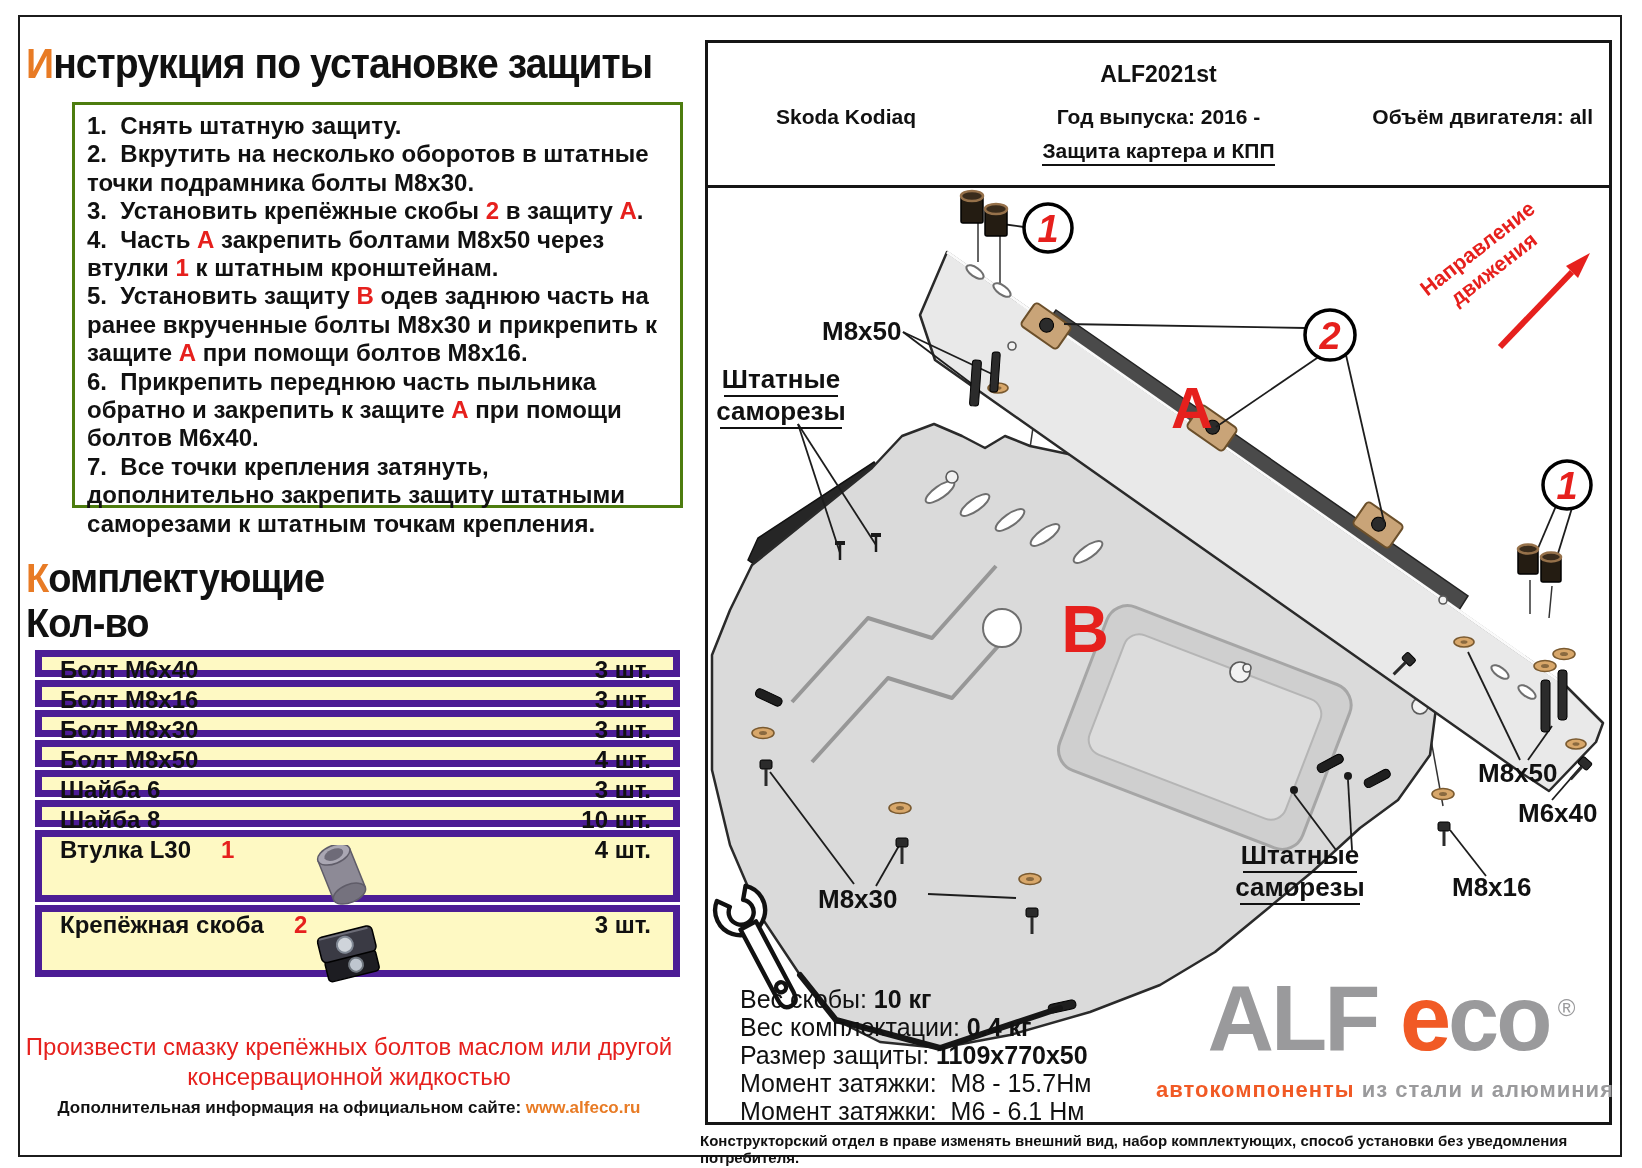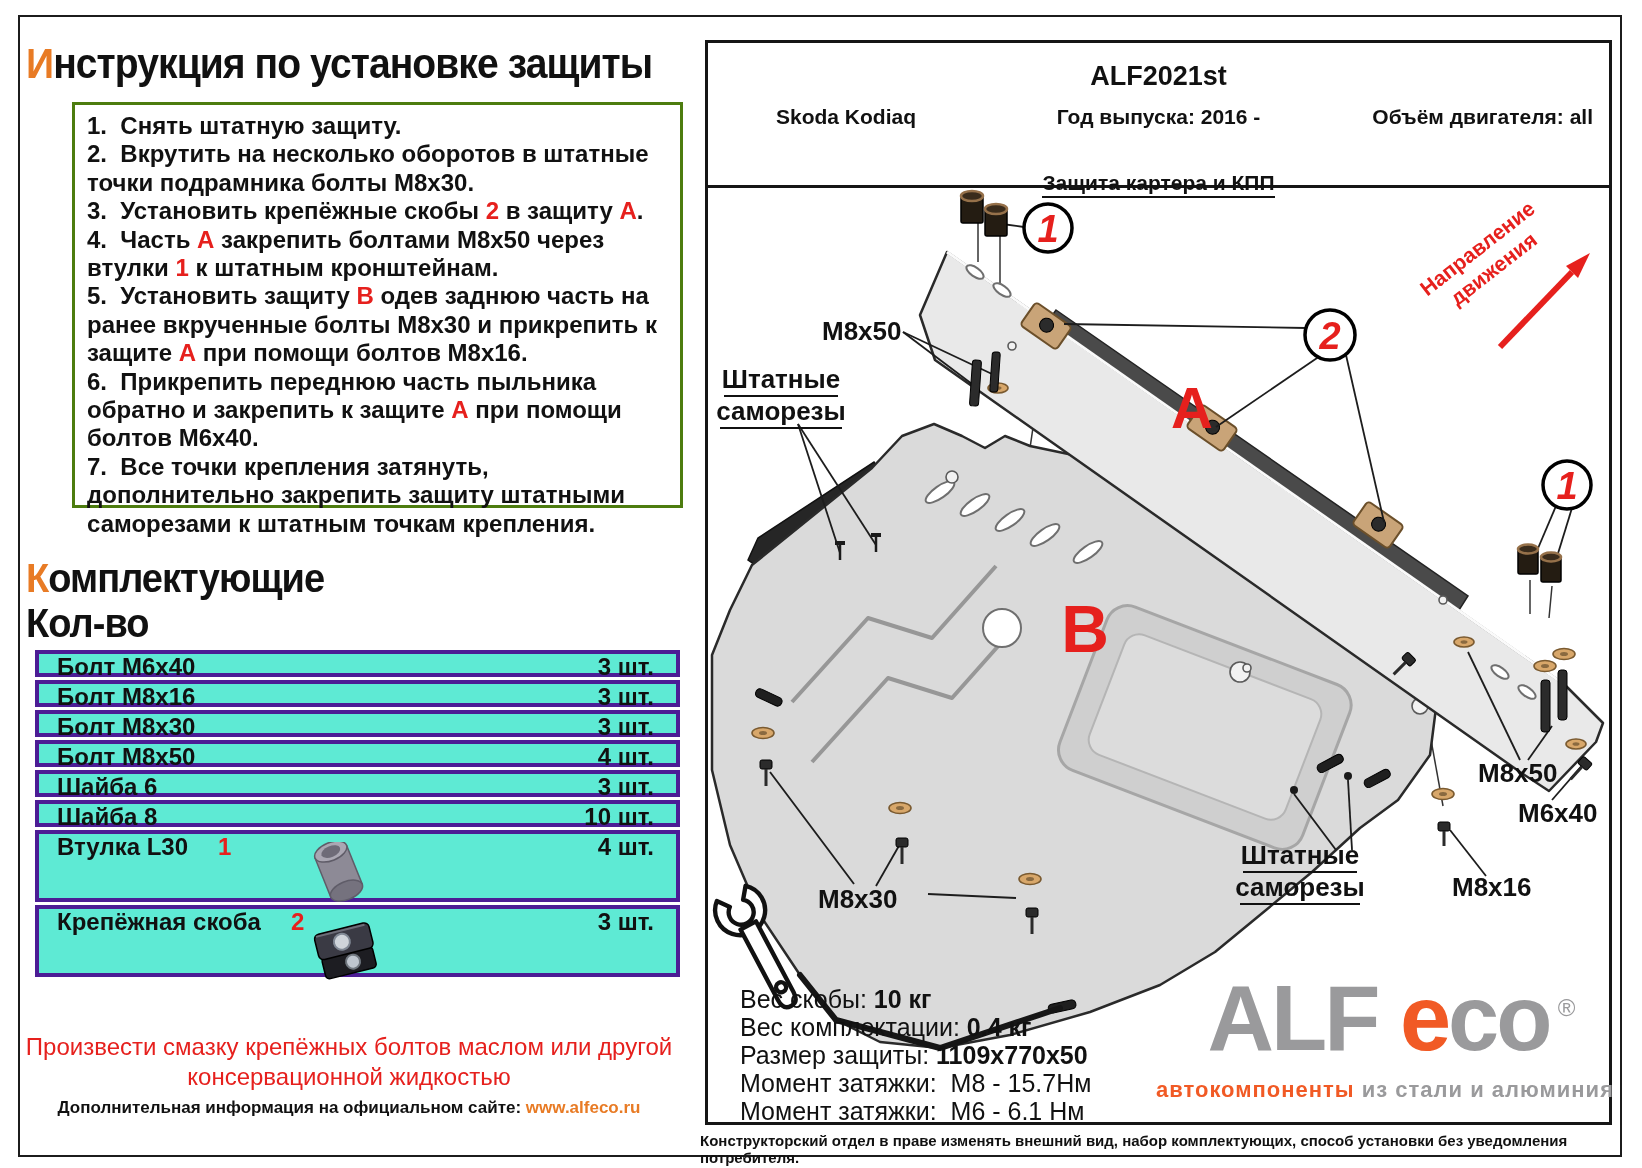--- a/index.html
+++ b/index.html
@@ -21,40 +21,40 @@
     transform:scaleX(.93);transform-origin:left top;white-space:nowrap;}
   .main-title .init{color:var(--orange);}
   .instr-box{left:72px;top:102px;width:611px;height:406px;border:3px solid #4d7c0f;
     padding:7px 10px 0 12px;}
   .instr-item{font-size:24px;font-weight:bold;line-height:28.4px;}
 
   .comp-head{left:26px;top:556px;width:652px;display:flex;justify-content:space-between;flex-direction:column;}
   .comp-title,.comp-qty-title{font-size:40px;font-weight:bold;letter-spacing:-1px;transform:scaleX(.95);transform-origin:left top;white-space:nowrap;}
   .comp-title .init{color:var(--orange);}
   .comp-table{left:35px;top:650px;width:645px;}
-  .comp-row{position:relative;border:4px solid #4c1d95;background:#5eead4;height:27px;margin-top:3px;}
+  .comp-row{position:relative;border:7px solid #4c1d95;background:#fef9c3;height:27px;margin-top:3px;}
   .comp-row:first-child{margin-top:0;}
   .comp-row.tall{height:72px;}
   .comp-name{position:absolute;left:18px;top:0;font-size:24px;font-weight:bold;line-height:25px;white-space:nowrap;}
   .comp-row .marker{color:var(--red);margin-left:30px;}
   .comp-qty{position:absolute;right:22px;top:0;font-size:24px;font-weight:bold;line-height:25px;}
   .comp-img{position:absolute;left:268px;top:8px;}
   .warning{left:25px;top:1032px;width:648px;text-align:center;font-size:24px;line-height:30px;color:var(--red);}
   .info-line{left:25px;top:1098px;width:648px;text-align:center;font-size:17px;font-weight:bold;}
   .info-line a{color:var(--orange);text-decoration:none;}
 
   
   .panel{left:705px;top:40px;width:907px;height:1085px;border:3px solid #161616;}
   .panel-header{position:absolute;left:0;top:0;width:100%;height:145px;border-bottom:3px solid #161616;}
-  .prod-code{position:absolute;left:0;top:18px;width:100%;text-align:center;font-size:27px;font-weight:bold;}
+  .prod-code{position:absolute;left:0;top:18px;width:100%;text-align:center;font-size:23px;font-weight:bold;}
   .hdr-row{position:absolute;left:0;top:62px;width:100%;font-size:21px;font-weight:bold;}
   .hdr-car{position:absolute;left:68px;top:0;}
   .hdr-year{position:absolute;left:0;top:0;width:100%;text-align:center;}
   .hdr-engine{position:absolute;right:16px;top:0;}
-  .hdr-protection{position:absolute;left:0;top:96px;width:100%;text-align:center;font-size:21px;font-weight:bold;margin-top:32px;}
+  .hdr-protection{position:absolute;left:0;top:96px;width:100%;text-align:center;font-size:21px;font-weight:bold;}
   .hdr-protection span{border-bottom:2px solid #111;padding-bottom:2px;}
 
   .diagram-svg{position:absolute;left:0;top:145px;width:901px;height:934px;}
 
   .specs{position:absolute;left:32px;top:942px;font-size:25px;line-height:28px;white-space:nowrap;}
   .specs b{font-weight:bold;}
 
   .logo{position:absolute;left:448px;top:932px;width:445px;text-align:center;}
   .logo-main{position:relative;display:inline-block;font-size:92px;line-height:86px;font-weight:bold;letter-spacing:-3px;color:var(--logo-gray);white-space:nowrap;}
   .logo-main .e{color:var(--logo-orange);}

